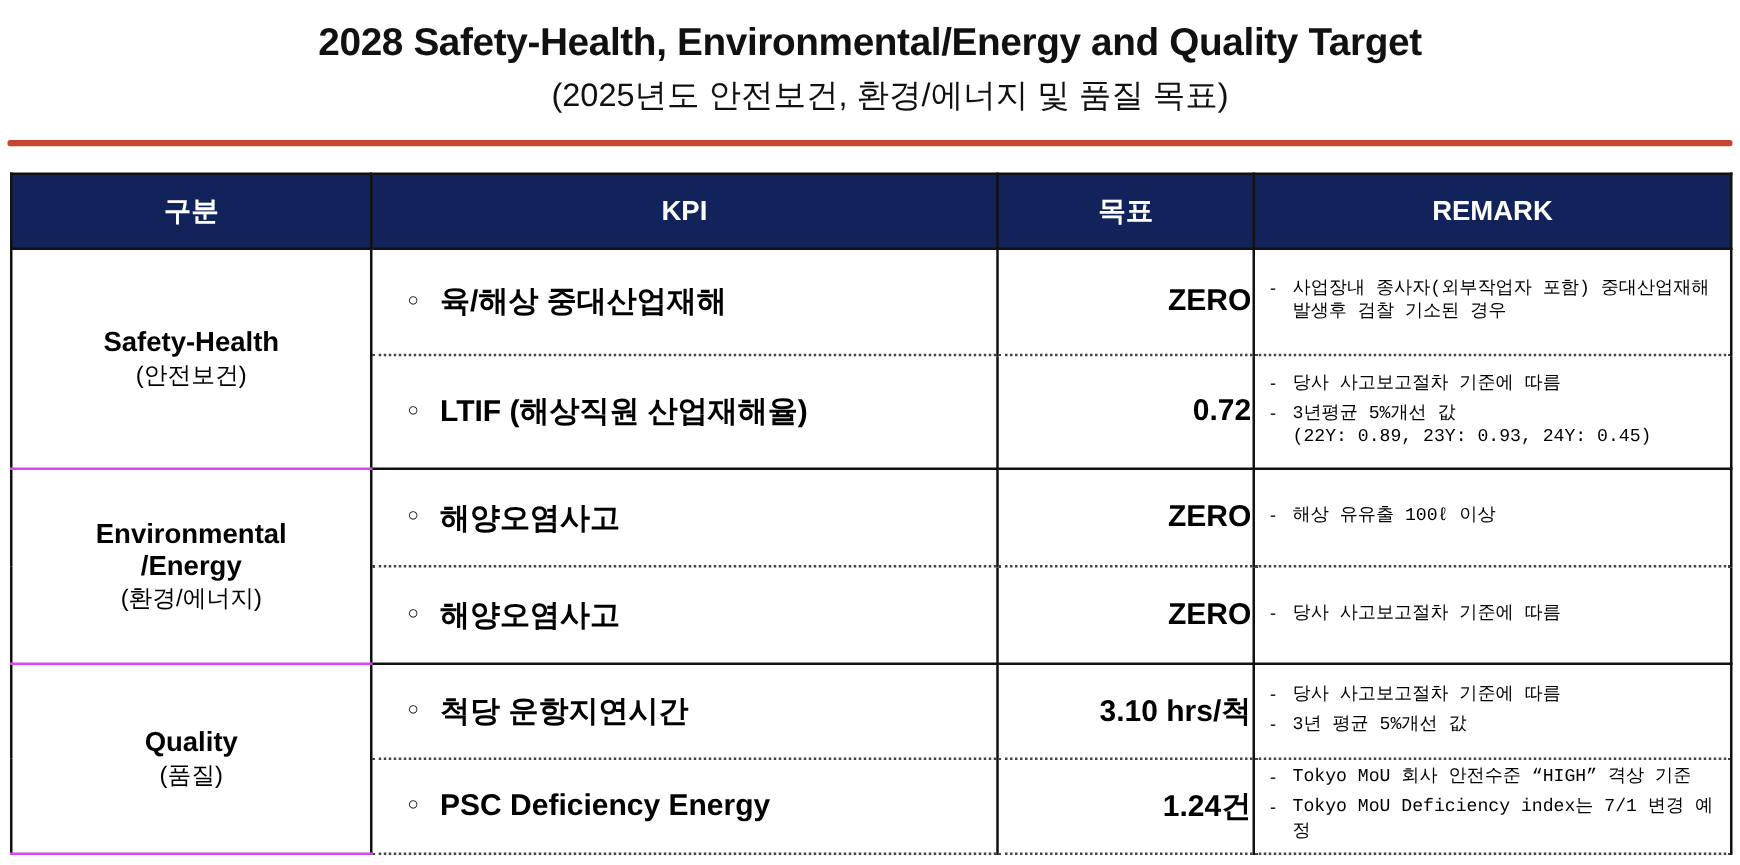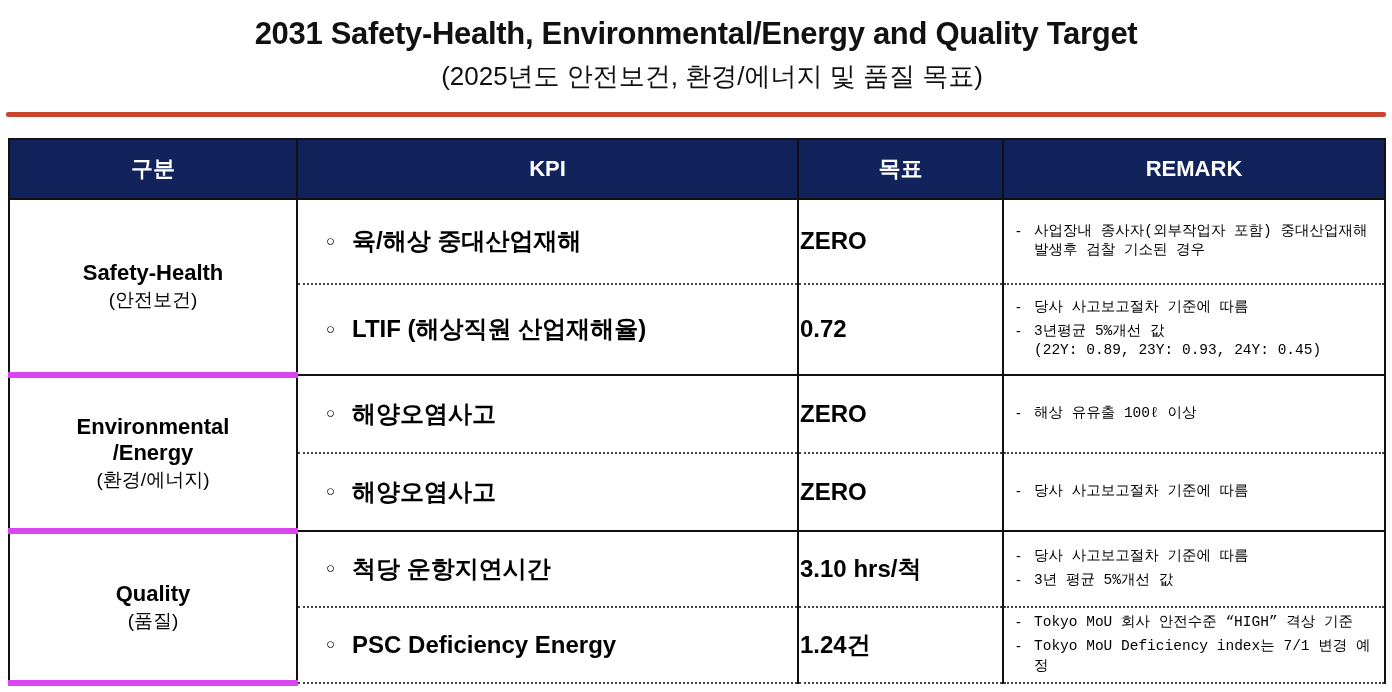--- a/index.html
+++ b/index.html
@@ -79,21 +79,21 @@
   
   tbody td {
     vertical-align: middle;
     border-left: 2px solid #111111;
     border-right: 2px solid #111111;
   }
 
   
   td.cat {
     text-align: center;
-    border-bottom: 6px solid #d946ef;
+    border-bottom: 2px solid #d946ef;
     padding: 0 6px;
   }
   td.cat .cat-en {
     font-size: 22px;
     font-weight: bold;
     line-height: 1.18;
     display: block;
   }
   td.cat .cat-ko {
     font-size: 19px;
@@ -117,21 +117,21 @@
   .bullet {
     font-size: 15px;
     font-weight: normal;
     line-height: 1;
     display: inline-block;
     transform: translateY(-1px);
   }
 
   
   td.target-cell {
-    text-align: left;
+    text-align: right;
     font-size: 24px;
     font-weight: bold;
     margin-left: 20px;
   }
 
   
   td.remark-cell {
     padding: 0 8px 0 12px;
     font-size: 14.5px;
     font-weight: normal;
@@ -173,21 +173,21 @@
   tr.last-row > td.kpi-cell,
   tr.last-row > td.target-cell,
   tr.last-row > td.remark-cell {
     border-bottom: 2px dotted #444444;
   }
 </style>
 </head>
 <body>
 
 <div class="title-block">
-  <div class="title-main">2031 Safety-Health, Environmental/Energy and Quality Target</div>
+  <div class="title-main">2028 Safety-Health, Environmental/Energy and Quality Target</div>
   <div class="title-sub">(2025년도 안전보건, 환경/에너지 및 품질 목표)</div>
 </div>
 
 <div class="red-rule"></div>
 
 <div class="table-wrap">
   <table class="kpi">
     <colgroup>
       <col class="c-cat">
         <col class="c-kpi">

